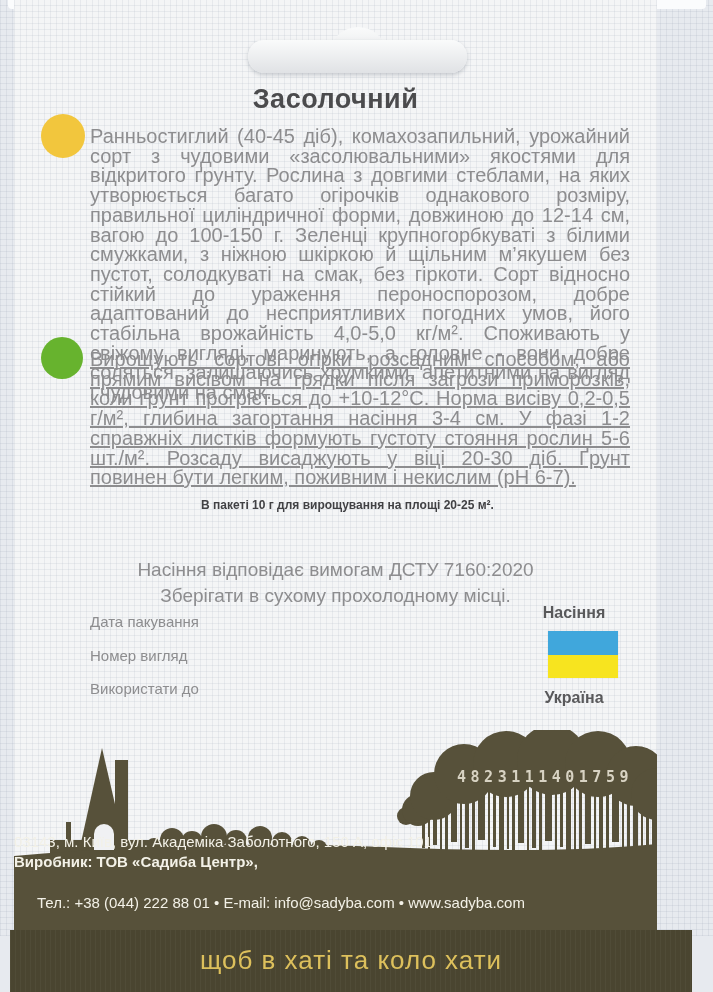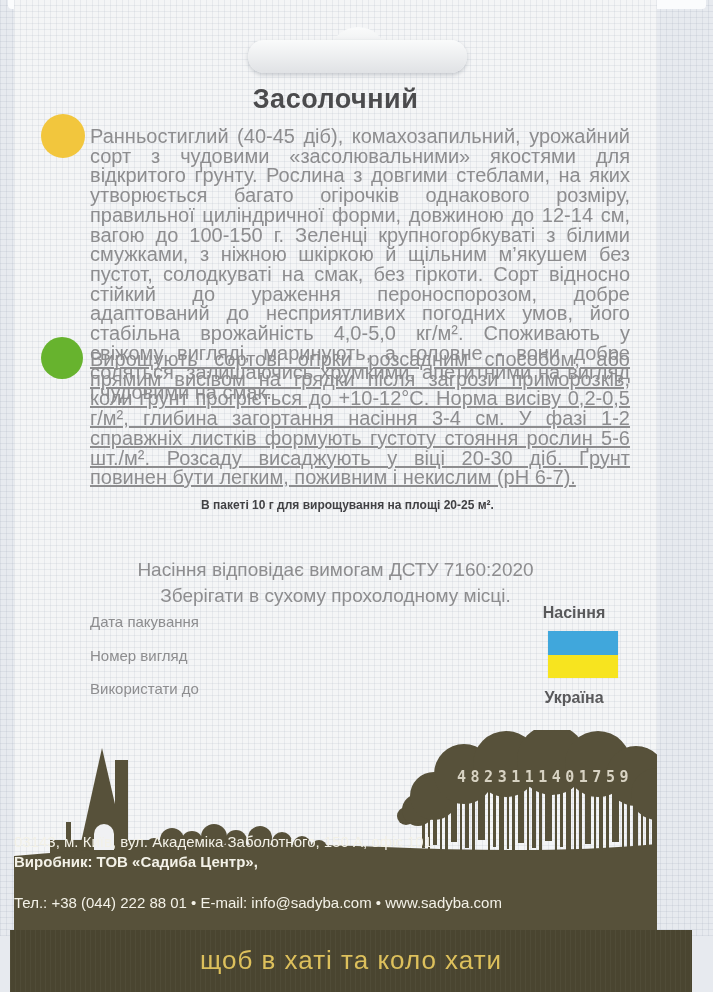--- a/index.html
+++ b/index.html
@@ -88,21 +88,21 @@
   .flag-blue{width:100%;height:50%;background:#40a7dc;}
   .flag-yellow{width:100%;height:50%;background:#f7e41f;}
   .silhouette{position:absolute;left:0;top:730px;width:643px;height:200px;display:block;}
   .producer{position:absolute;left:0;top:0;width:100%;}
   .producer-line{
     position:absolute;left:0;width:100%;text-align:left;
     color:#f3f1e7;font-size:15px;
   }
   .producer-l1{top:853px;font-weight:bold;}
   .producer-l2{top:824px;margin-top:9px;}
-  .producer-l3{top:894px;}
+  .producer-l3{top:894px;padding-left:23px;}
   .bottom-strip{
     position:absolute;left:10px;top:930px;width:682px;height:62px;
     background-color:#4a4530;
     background-image:repeating-linear-gradient(90deg, rgba(255,255,255,.035) 0 1px, transparent 1px 5px);
   }
   .slogan{
     width:100%;height:62px;line-height:60px;text-align:center;
     font-size:26px;color:#ddc05c;letter-spacing:1px;
   }
   .barcode-digits{

